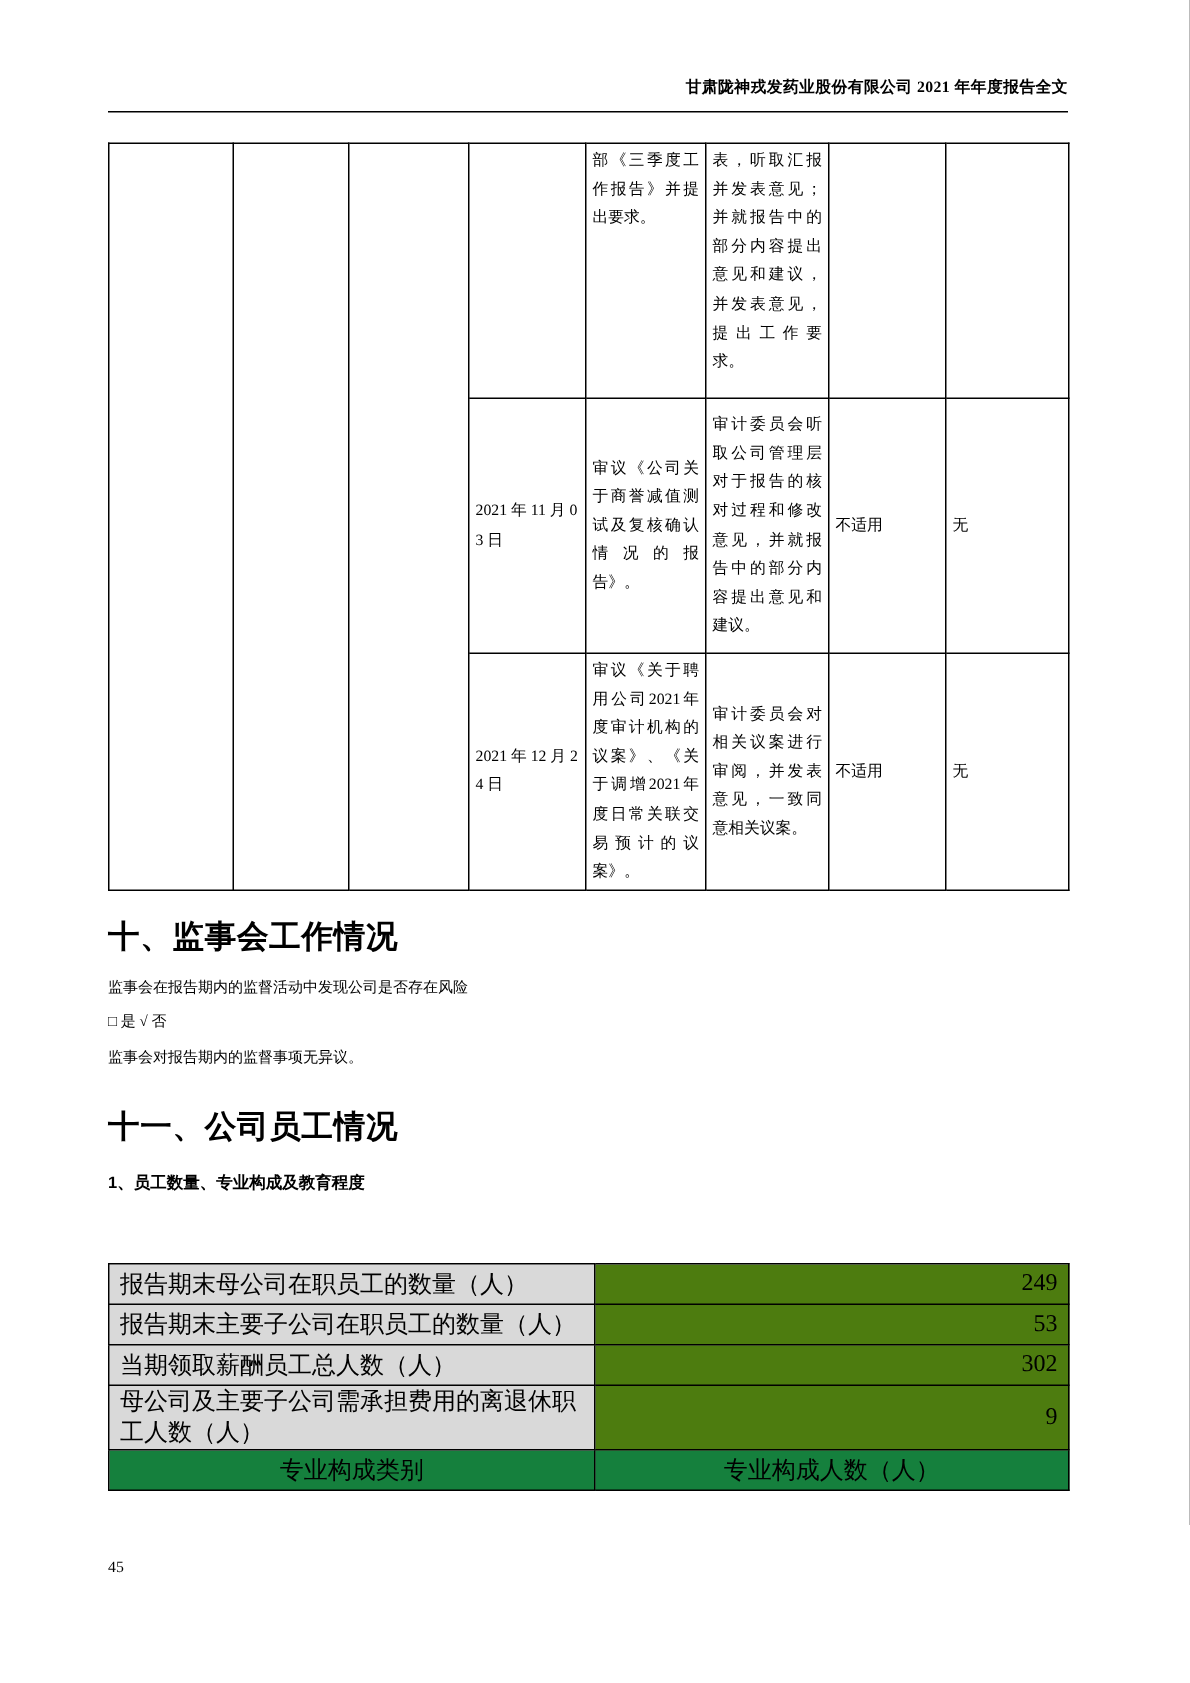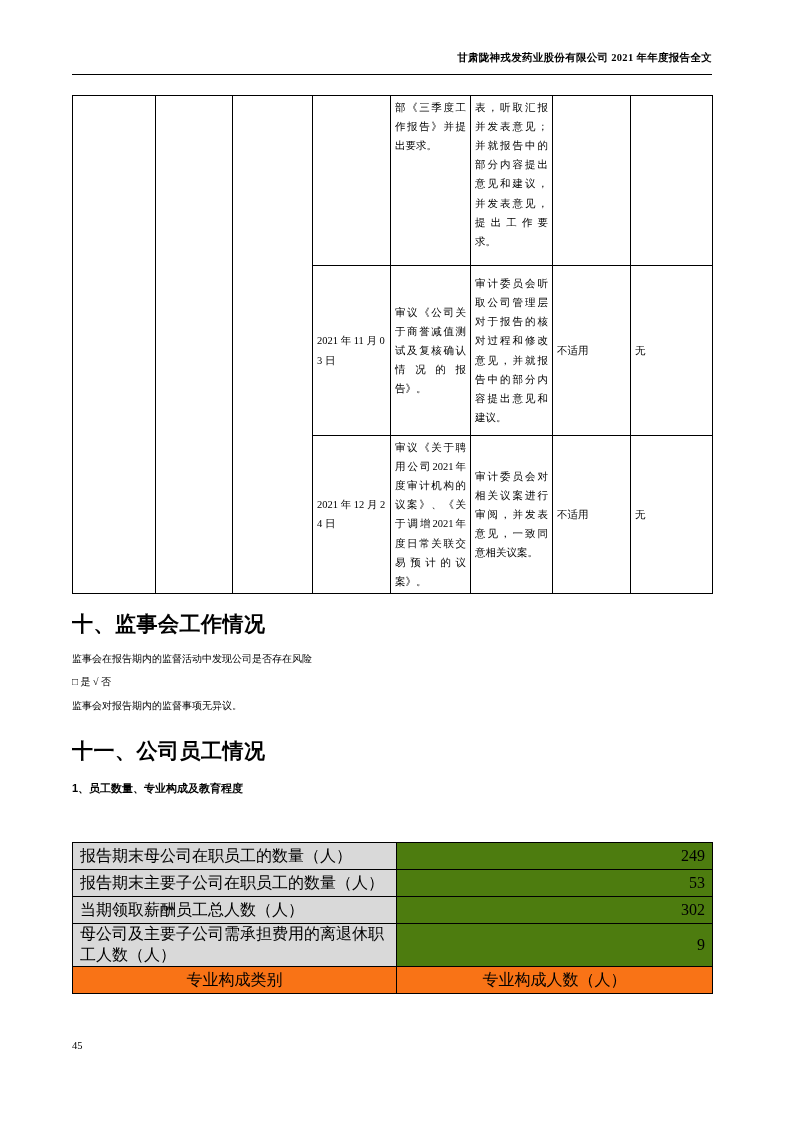--- a/index.html
+++ b/index.html
@@ -38,21 +38,21 @@
   .para { position:absolute; left:72px; width:640px; font-size:10px; line-height:1.5; }
 
   
   .emp-table { position:absolute; top:818px; left:72px; width:640px; font-size:16px;margin-top:24px; }
   .emp-table td {
     border:1px solid #000; height:27px; padding:0 7px; vertical-align:middle;
   }
   .emp-table td.lbl { background:#d9d9d9; text-align:left; }
   .emp-table td.val { background:#4d7c0f; text-align:right; }
   .emp-table td.full { background:#d9d9d9; text-align:center; }
-  .emp-table td.ctr { background:#f97316; text-align:center; }
+  .emp-table td.ctr { background:#15803d; text-align:center; }
 
   .pageno { position:absolute; top:1040px; left:72px; width:640px; text-align:left; font-size:10.5px; }
 </style>
 </head>
 <body>
 
 <div class="page">
 
   <div class="hdr">甘肃陇神戎发药业股份有限公司 2021 年年度报告全文</div>
   <div class="hdr-line"></div>

